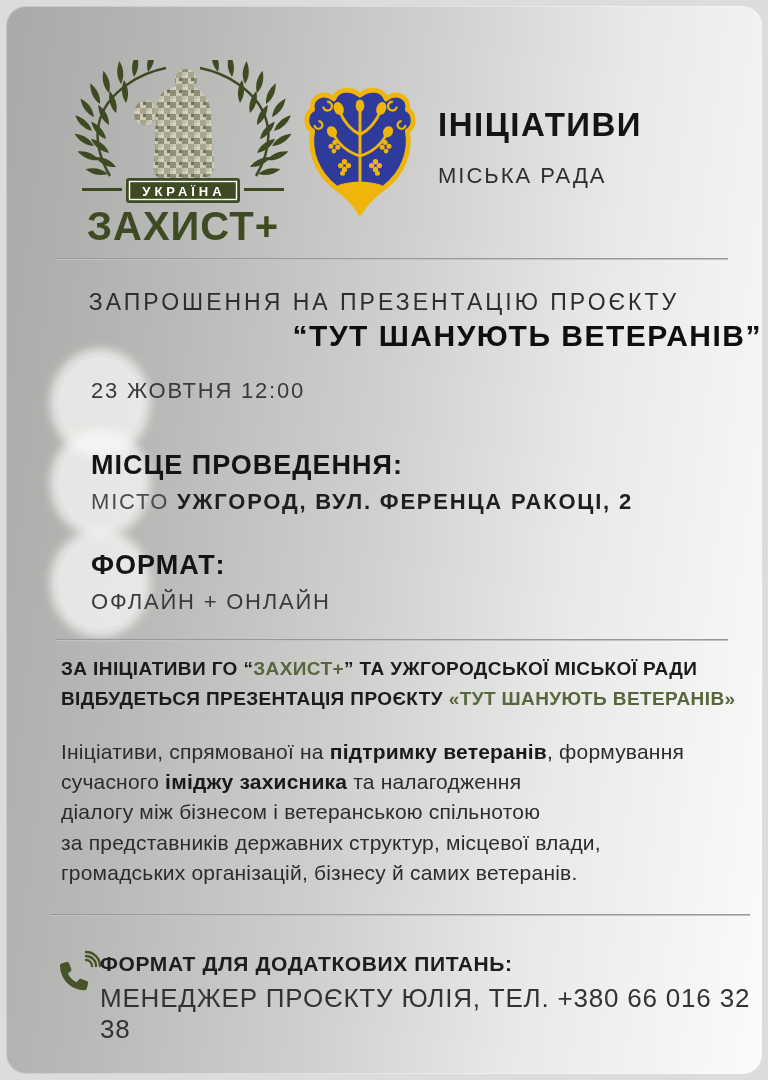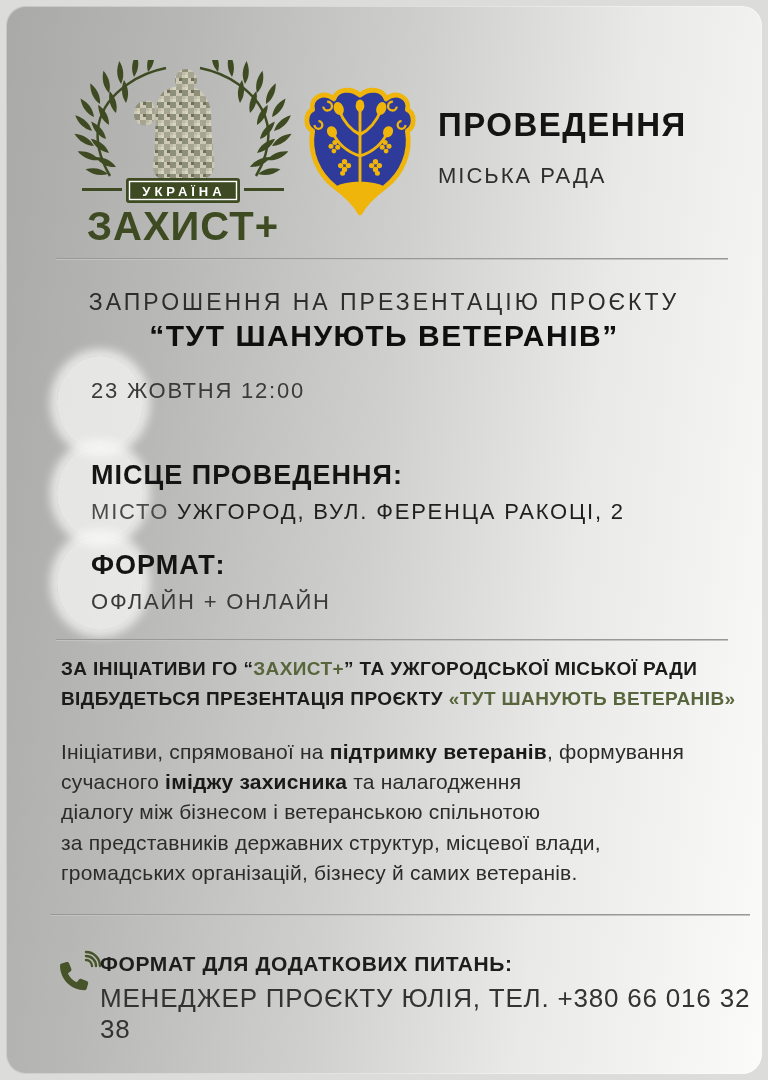--- a/index.html
+++ b/index.html
@@ -15,31 +15,31 @@
     box-shadow:inset 0 0 0 1px rgba(255,255,255,.35);
   }
   .abs{position:absolute;}
   
   .council-name{font-size:33px;font-weight:800;letter-spacing:1.5px;color:#141414;}
   .council-sub{margin-top:19px;font-size:22px;font-weight:300;letter-spacing:2px;color:#2e2e2e;}
   
   .divider{position:absolute;height:2px;background:linear-gradient(to bottom,#838383,#d8d8d8);}
   
   .title-line1{left:0;right:0;text-align:center;font-size:23px;font-weight:500;letter-spacing:3px;color:#2d2d2d;}
-  .title-line2{left:0;right:0;text-align:center;font-size:30px;font-weight:800;letter-spacing:1.5px;color:#0f0f0f;}
+  .title-line2{left:0;right:0;text-align:right;font-size:30px;font-weight:800;letter-spacing:1.5px;color:#0f0f0f;}
   
   .info{position:absolute;left:85px;}
   .halo{
     position:absolute;left:-34px;top:-14px;width:86px;height:94px;border-radius:50%;
     background:rgba(250,250,248,.72);box-shadow:0 0 10px 7px rgba(250,250,248,.72);
   }
   .info-label{position:relative;font-size:27px;font-weight:800;letter-spacing:1px;color:#141414;}
   .info-value{position:relative;margin-top:8px;font-size:22px;font-weight:400;letter-spacing:1.8px;color:#3a3a3a;}
   .info-value .light{font-weight:400;color:#4a4a4a;text-align:center;}
-  .info-value .strong{font-weight:400;color:#1f1f1f;}
+  .info-value .strong{font-weight:700;color:#1f1f1f;}
   
   .announce{left:55px;width:695px;font-size:19px;line-height:1.6;font-weight:800;letter-spacing:.4px;color:#1b1b1b;}
   .green{color:#57663c;}
   
   .desc{left:55px;width:690px;font-size:21px;line-height:1.44;font-weight:500;letter-spacing:.2px;color:#2c2c2c;}
   .desc b{font-weight:800;color:#191919;}
   
   .contact-label{font-size:21px;font-weight:800;letter-spacing:.6px;color:#1d1d1d;}
   .contact-value{margin-top:7px;font-size:26px;font-weight:400;letter-spacing:.8px;color:#333;}
 </style>
@@ -160,35 +160,35 @@
       </g>
       <g stroke="#f0b50a" stroke-width="2.4" fill="none">
         <path d="M22,21 a4.5,4.5 0 1,0 4,-5"></path>
         <path d="M98,21 a4.5,4.5 0 1,1 -4,-5"></path>
         <path d="M13,40 a4,4 0 1,0 4,-4"></path>
         <path d="M107,40 a4,4 0 1,1 -4,-4"></path>
       </g>
     </svg>
 
     <div class="abs" style="left:432px;top:100px">
-      <div class="council-name">ПРОВЕДЕННЯ</div>
+      <div class="council-name">ІНІЦІАТИВИ</div>
       <div class="council-sub">МІСЬКА РАДА</div>
     </div>
 
     <div class="divider" style="top:252px;left:50px;width:672px"></div>
 
     <div class="abs title-line1" style="top:283px">ЗАПРОШЕННЯ НА ПРЕЗЕНТАЦІЮ ПРОЄКТУ</div>
     <div class="abs title-line2" style="top:313px">“ТУТ ШАНУЮТЬ ВЕТЕРАНІВ”</div>
 
     <div class="info" style="top:364px">
       <div class="halo"></div>
       <div class="info-value">23 ЖОВТНЯ 12:00</div>
     </div>
 
-    <div class="info" style="top:454px">
+    <div class="info" style="top:444px">
       <div class="halo"></div>
       <div class="info-label">МІСЦЕ ПРОВЕДЕННЯ:</div>
       <div class="info-value"><span class="light">МІСТО </span><span class="strong">УЖГОРОД, ВУЛ. ФЕРЕНЦА РАКОЦІ, 2</span></div>
     </div>
 
     <div class="info" style="top:544px">
       <div class="halo"></div>
       <div class="info-label">ФОРМАТ:</div>
       <div class="info-value">ОФЛАЙН + ОНЛАЙН</div>
     </div>

